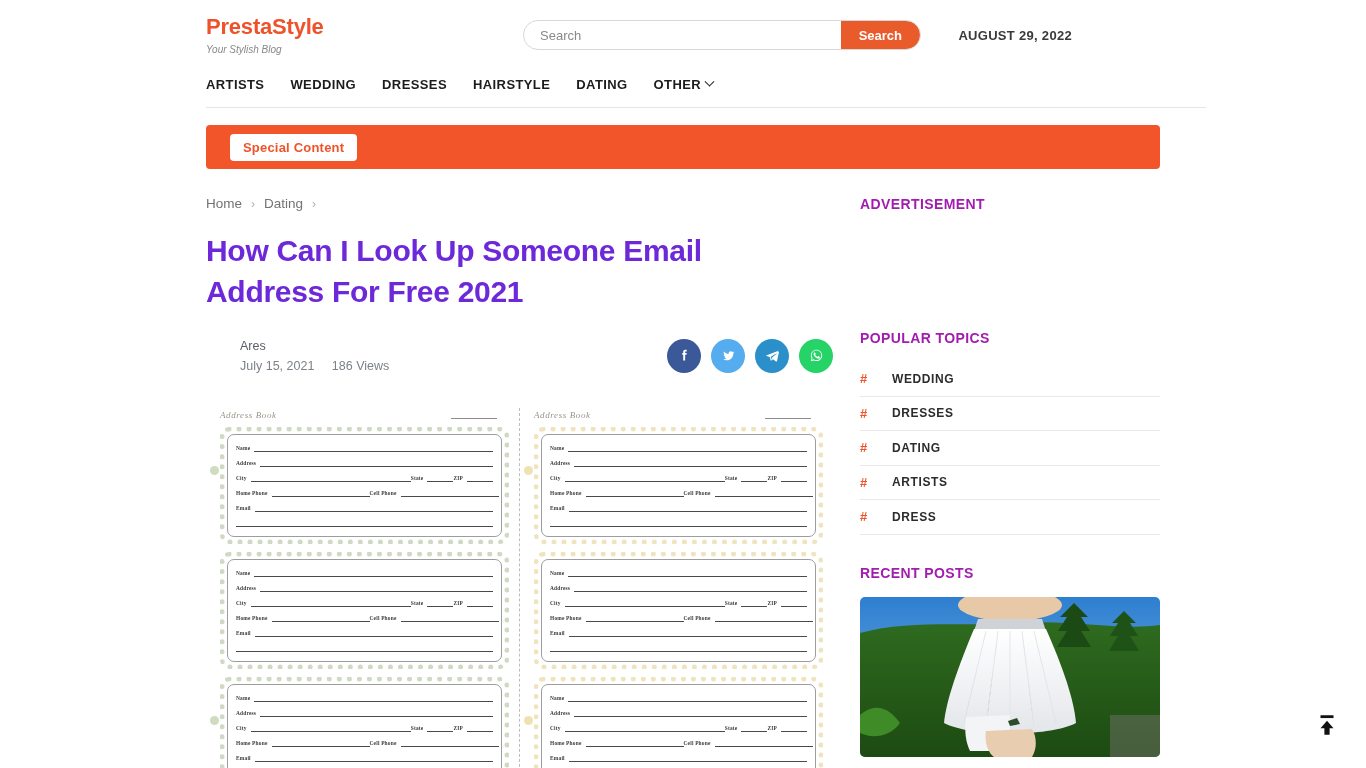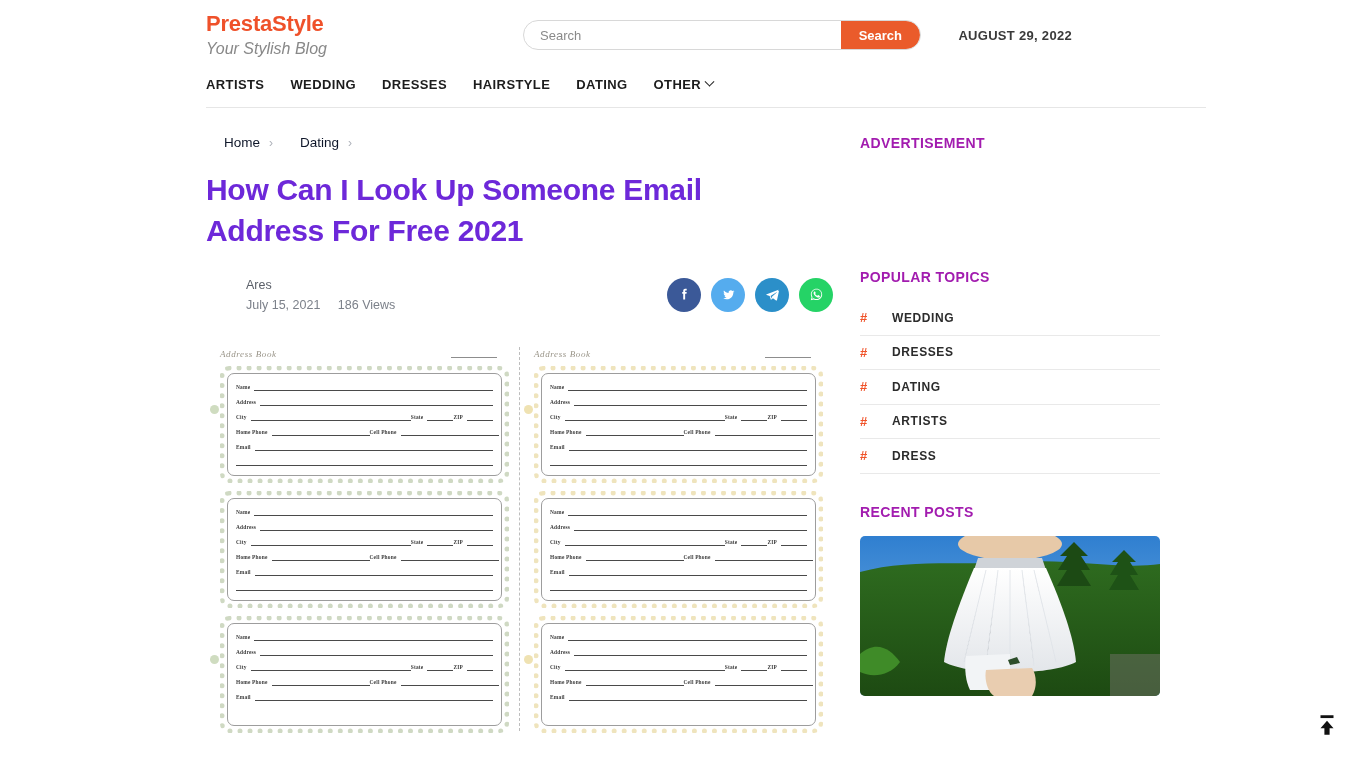--- a/index.html
+++ b/index.html
@@ -15,21 +15,21 @@
   .header-wrap { width: 1278px; padding: 0 206px; }
   .header-top {
     display: flex; align-items: center; height: 70px;
   }
   .brand { width: 300px; flex: none; }
   .brand-title {
     font-size: 22px; font-weight: bold; color: #ef512a;
     letter-spacing: -0.2px; line-height: 1.1;
   }
   .brand-tag {
-    font-size: 16px; color: #888; font-style: italic; margin-top: 4px;
+    font-size: 10px; color: #888; font-style: italic; margin-top: 4px;
   }
   .search-area { flex: none; width: 398px; margin-left: 17px; }
   .search-form {
     display: flex; align-items: stretch;
     height: 30px; border: 1px solid #d8d8d8;
     border-radius: 16px; overflow: hidden; background:#fff;
   }
   .search-input {
     flex: 1; border: none; outline: none;
     padding: 0 16px; font-size: 13px; color: #555;
@@ -88,39 +88,39 @@
 
   
   .content {
     display: flex; margin: 0 206px; width: 954px; padding-top: 27px;
   }
   .main-col { width: 627px; flex: none; }
   .side-col { width: 300px; flex: none; margin-left: 27px; }
 
   
   .breadcrumb { display: flex; align-items: center; gap: 9px; font-size: 13.5px; }
-  .crumb { color: #0f172a; cursor: pointer; margin-left: 18px; }
+  .crumb { color: #737373; cursor: pointer; }
   .crumb-sep { color: #aeb2ba; font-size: 12px; }
 
   
   .post-title {
     margin-top: 20px;
     font-size: 30px; line-height: 1.36; font-weight: bold;
     color: #6d28d9; letter-spacing: -0.3px; max-width: 620px;
   }
 
   
   .meta-row {
     display: flex; align-items: center; margin-top: 20px; height: 46px;
   }
   .avatar {
     width: 34px; height: 34px; border-radius: 50%;
     background: #fff; flex: none;
   }
-  .meta-text { margin-left: 6px; }
+  .meta-text { }
   .meta-author { font-size: 12.5px; color: #5a5f68; line-height: 1.6; }
   .meta-sub { font-size: 12.5px; color: #7c818a; line-height: 1.6; }
   .meta-sub span { margin-right: 14px; }
   .share-row { margin-left: auto; display: flex; gap: 10px; }
   .share {
     width: 34px; height: 34px; border-radius: 50%;
     display: flex; align-items: center; justify-content: center;
     cursor: pointer;
   }
   .share svg { width: 17px; height: 17px; fill: #fff; }
@@ -247,20 +247,23 @@
         <span>DATING</span>
       </div>
       <div class="nav-item">
         <span>OTHER</span>
         <span class="chev"></span>
       </div>
     </div>
   </div>
   <div class="nav-divider"></div>
 
+  <div class="special-bar">
+    <div class="special-badge">Special Content</div>
+  </div>
 
   <div class="content">
 
     <div class="main-col">
 
       <div class="breadcrumb">
         <span class="crumb">Home</span>
         <span class="crumb-sep">›</span>
         <span class="crumb">Dating</span>
         <span class="crumb-sep">›</span>

